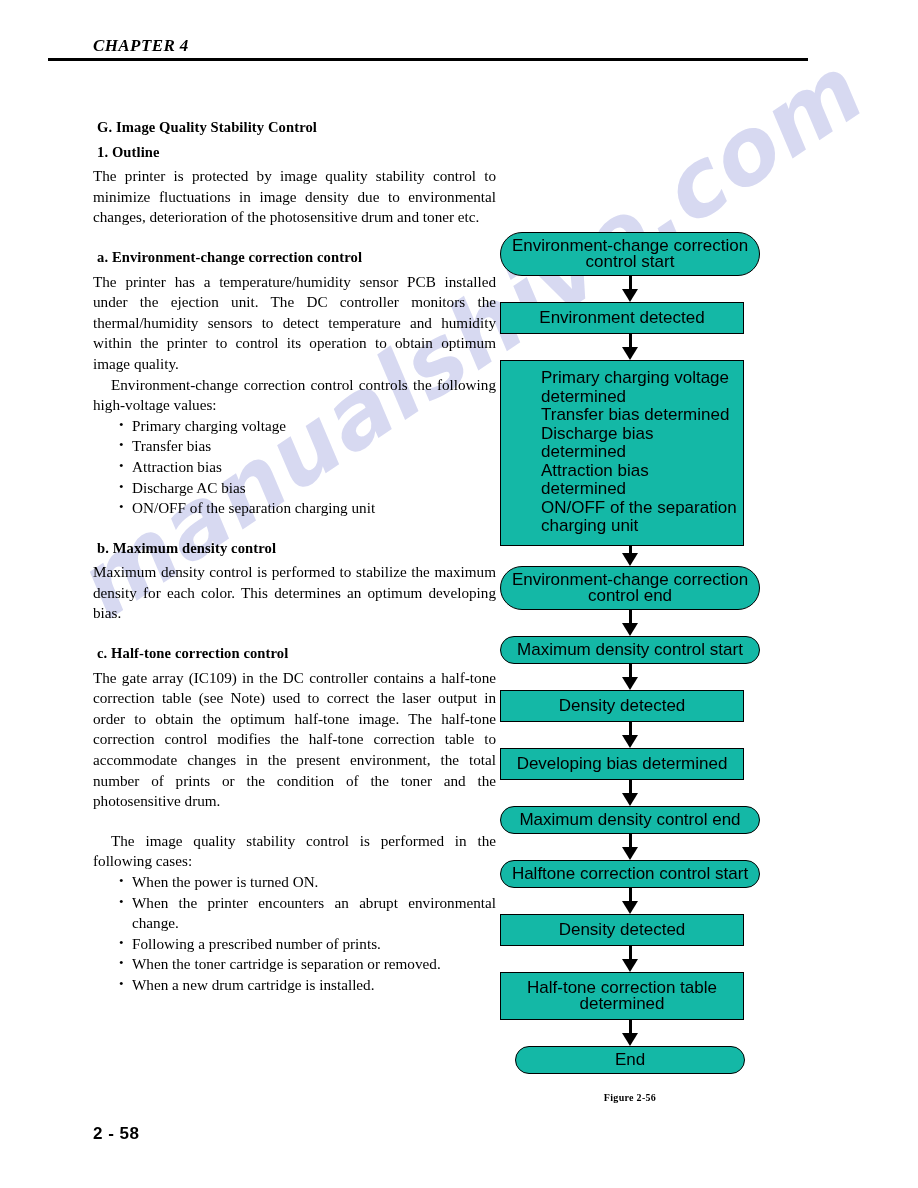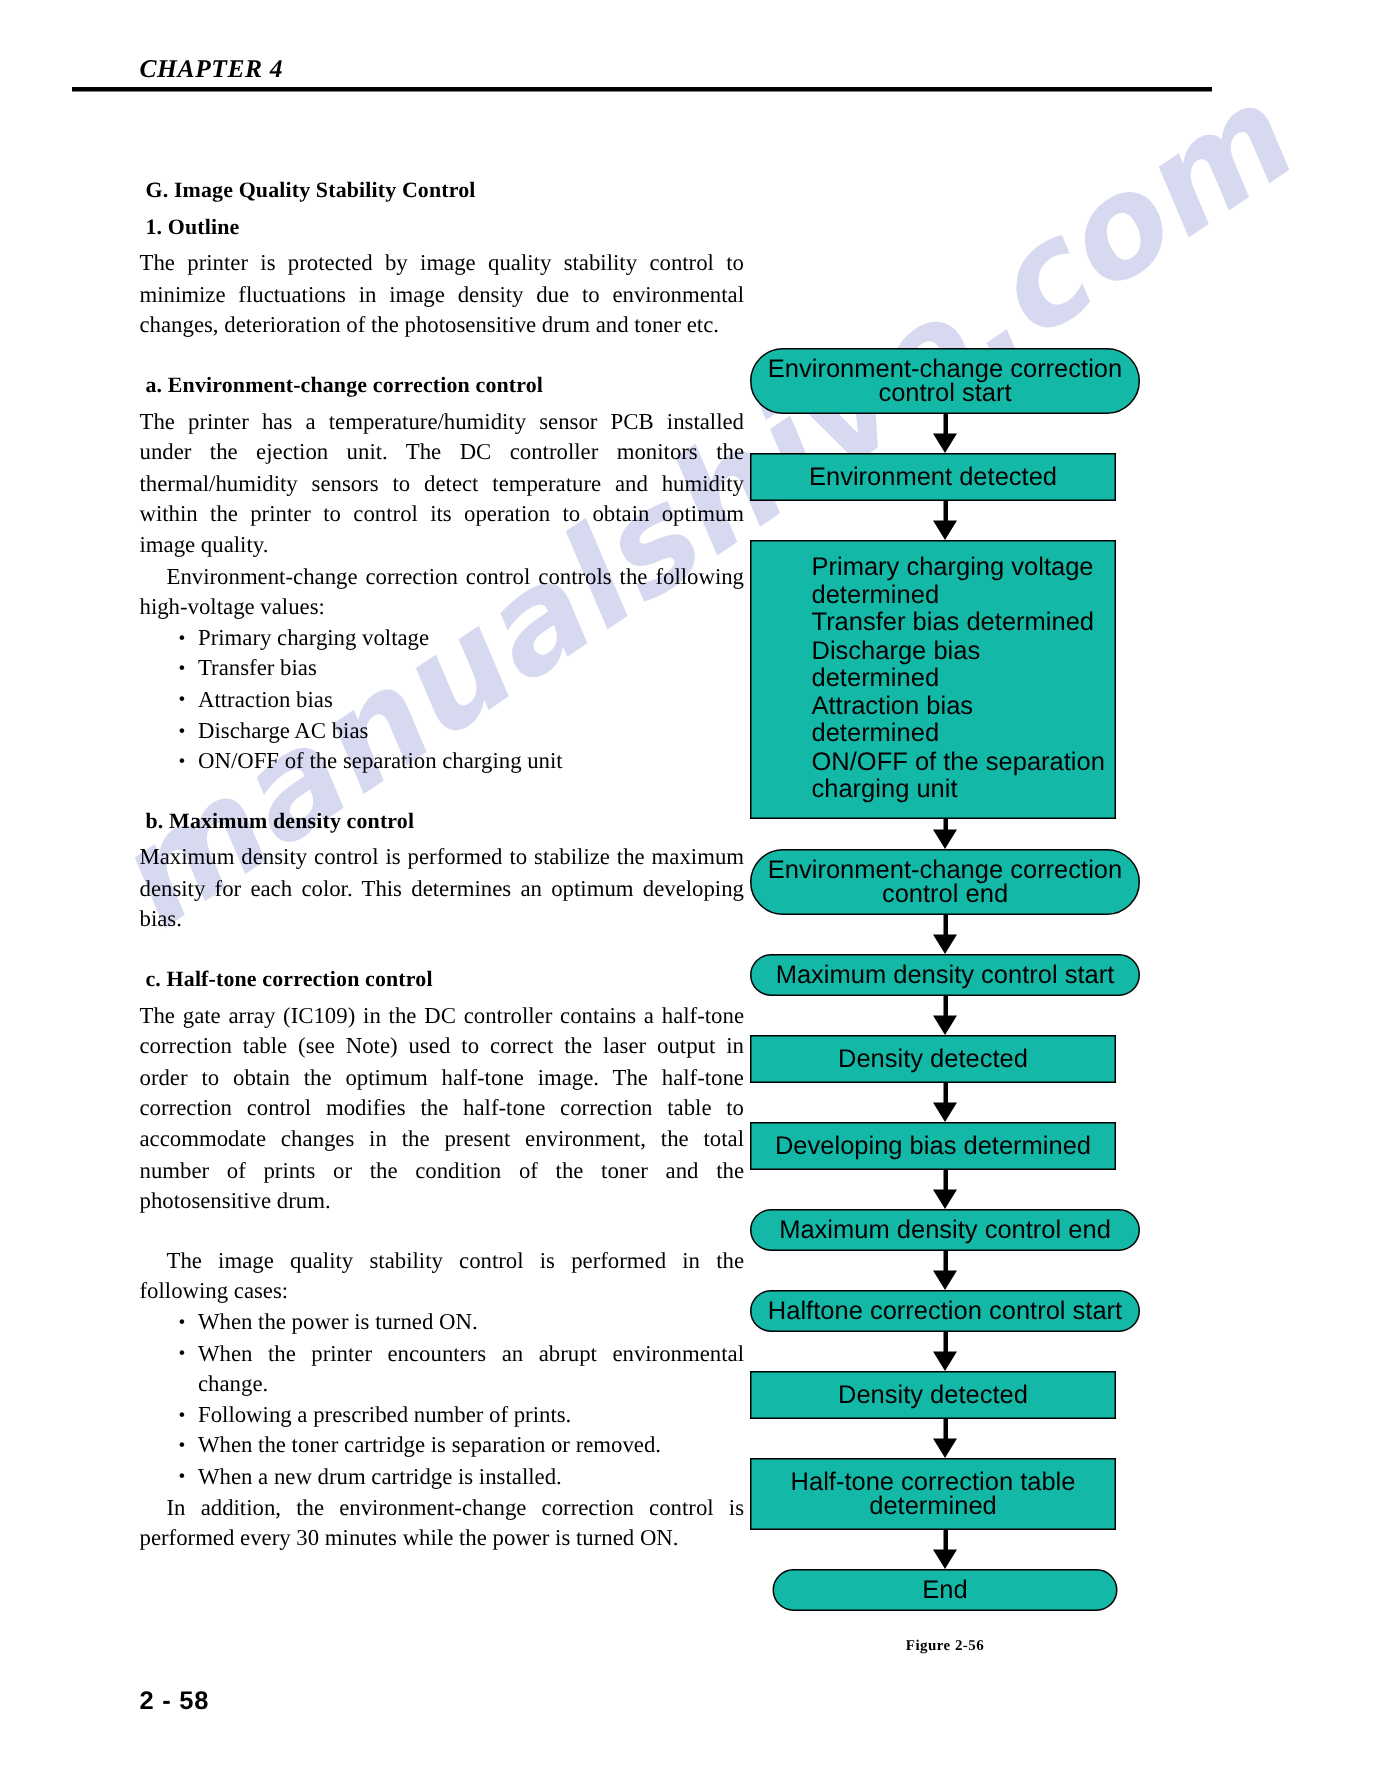--- a/index.html
+++ b/index.html
@@ -242,21 +242,20 @@
   <div class="gap-lg"></div>
 
   <p class="para indent">The image quality stability control is performed in the following cases:</p>
   <ul class="bullets">
     <li>When the power is turned ON.</li>
     <li class="justified">When the printer encounters an abrupt environmental change.</li>
     <li>Following a prescribed number of prints.</li>
     <li>When the toner cartridge is separation or removed.</li>
     <li>When a new drum cartridge is installed.</li>
   </ul>
-  <p class="para indent">In addition, the environment-change correction control is performed every 30 minutes while the power is turned ON.</p>
 </div>
 
 <div id="flowchart">
 
   <div class="fc-node stadium">Environment-change correction control start</div>
   <div class="arrow">
       <div class="shaft"></div>
       <div class="head"></div>
     </div>
 

